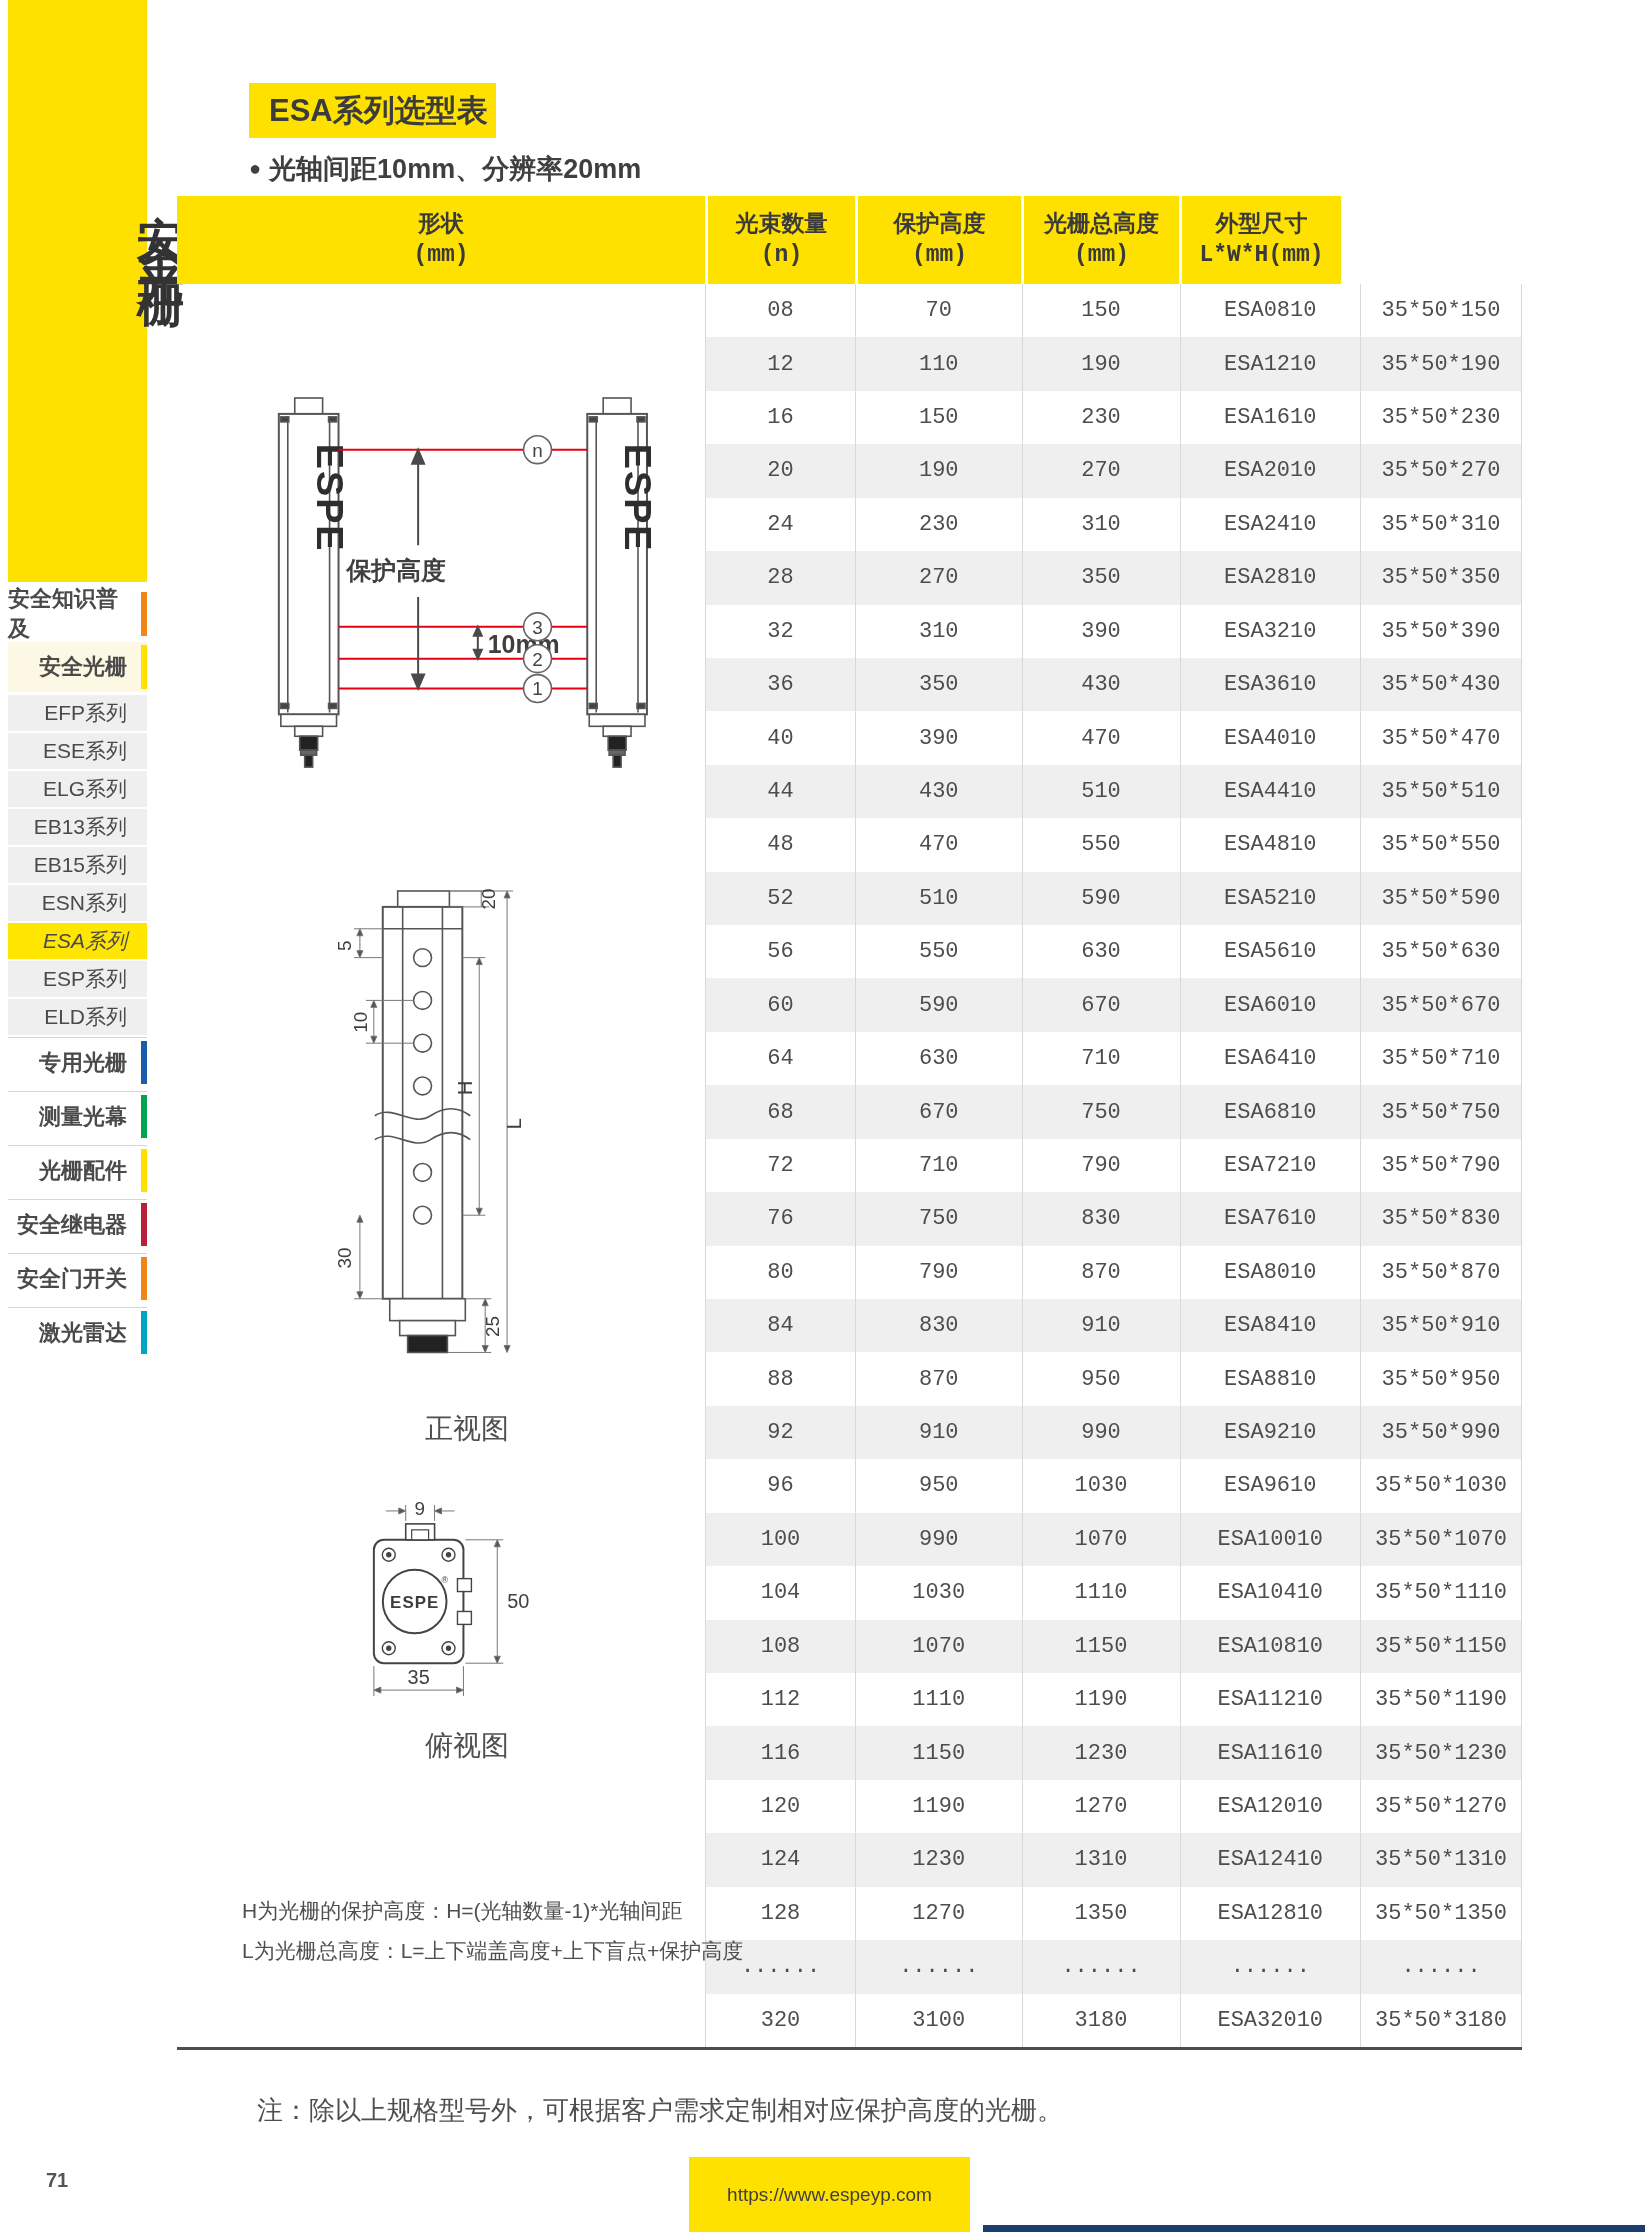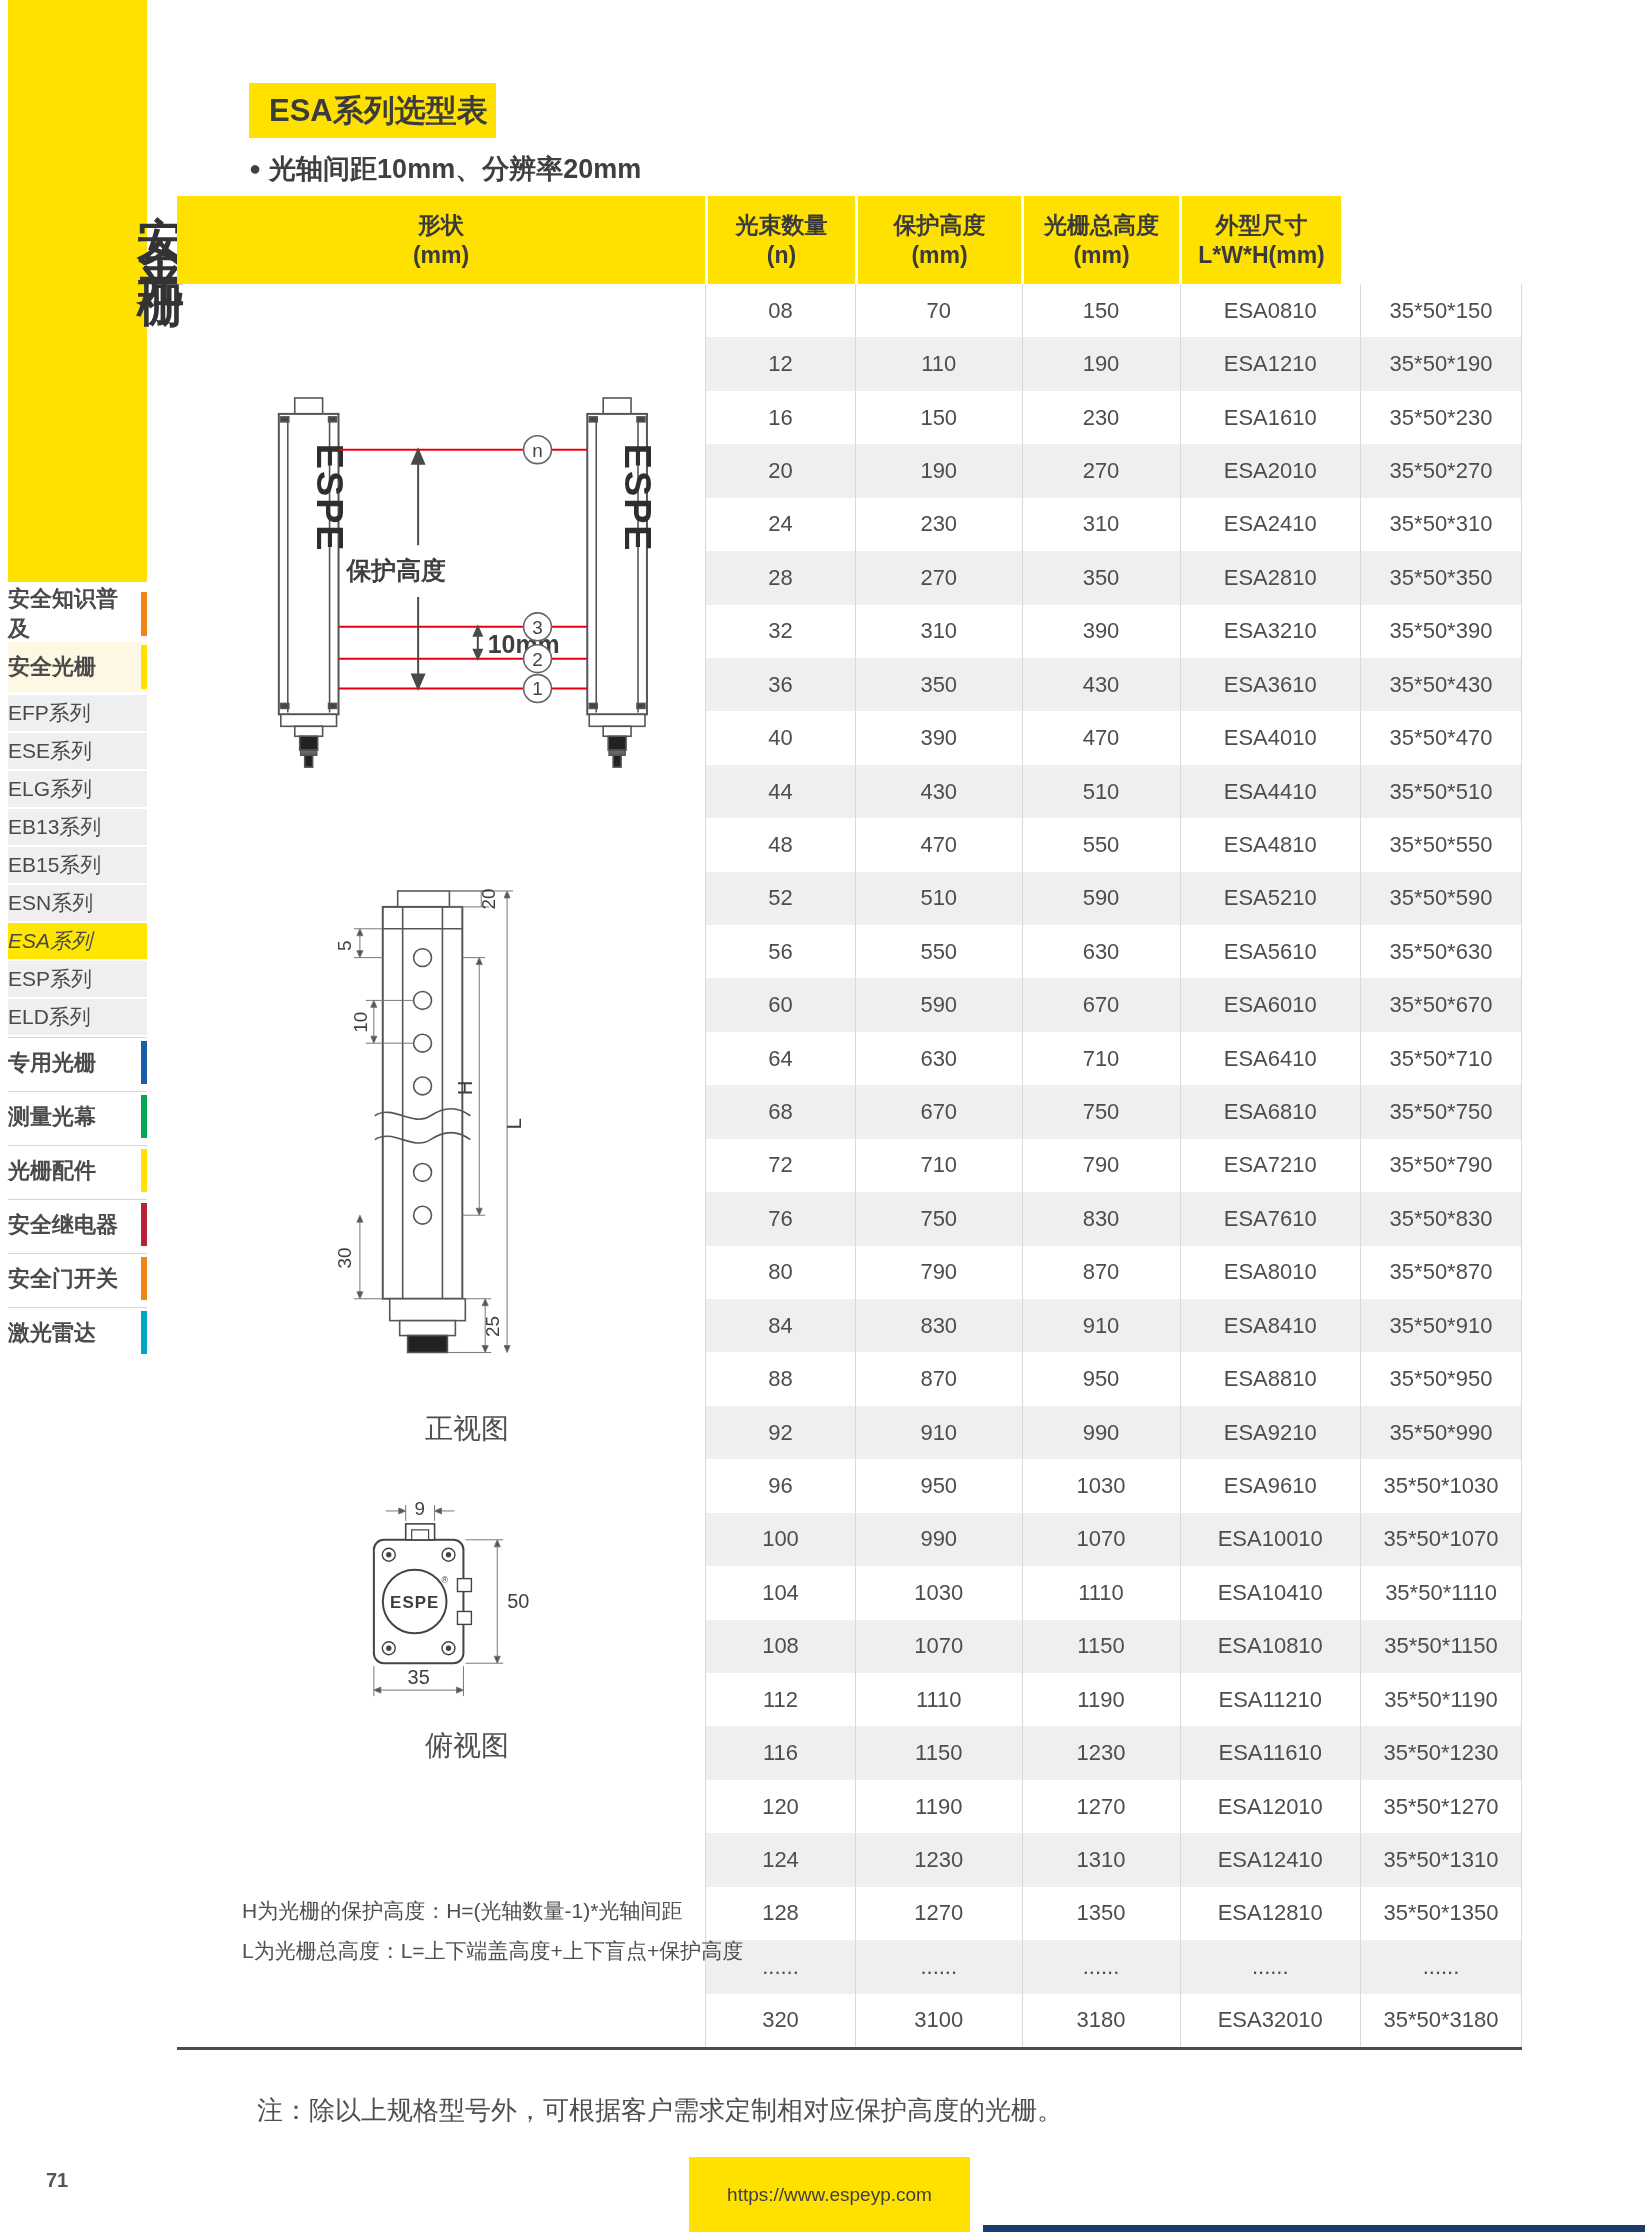--- a/index.html
+++ b/index.html
@@ -4,36 +4,36 @@
 <style>
   html,body{margin:0;padding:0;background:#fff;}
   #page{position:relative;width:1646px;height:2233px;background:#fff;overflow:hidden;
         font-family:"Liberation Sans","DejaVu Sans",sans-serif;color:#4d4d4d;}
   
   .side-yellow{position:absolute;left:8px;top:0;width:139px;height:582px;background:#ffe100;}
   .side-title{position:absolute;left:0;top:177px;width:139px;text-align:center;
               writing-mode:vertical-rl;text-orientation:upright;margin:0 auto;
               font-size:47px;font-weight:bold;color:#333;letter-spacing:22px;left:46px;}
   .side-menu{position:absolute;left:8px;top:589px;width:139px;}
-  .menu-item{position:relative;display:flex;align-items:center;
+  .menu-item{position:relative;display:flex;align-items:center;justify-content:flex-end;
              padding-right:20px;color:#4a4a4a;box-sizing:border-box;}
   .menu-item.top{height:50px;margin-bottom:3px;font-weight:bold;font-size:22px;background:#fff;}
   .menu-item.sub{height:36px;margin-bottom:2px;background:#efefef;font-size:21px;}
   .menu-item.sub.active{background:#ffe600;font-style:italic;}
   .menu-item.cat{height:50px;margin-bottom:4px;font-weight:bold;font-size:22px;background:#fff;
                  border-top:1px solid #d5d5d5;}
   .marker{position:absolute;right:0;top:3px;bottom:3px;width:6px;}
   
   .title-box{position:absolute;left:249px;top:83px;width:247px;height:55px;background:#ffe100;
              font-size:31px;font-weight:bold;color:#3c3c3c;line-height:55px;padding-left:20px;
              box-sizing:border-box;}
   .bullet-line{position:absolute;left:249px;top:151px;font-size:27px;font-weight:bold;color:#3f3f3f;}
   .bullet-dot{font-size:20px;vertical-align:3px;margin-right:8px;}
   
-  .tableWrap{position:absolute;left:177px;top:196px;width:1345px;}
+  .tableWrap{position:absolute;left:177px;top:196px;width:1345px;font-family:Liberation Mono, monospace;}
   .thead{display:flex;height:88px;}
   .th{background:#ffe100;color:#3a3a3a;font-weight:bold;font-size:23px;line-height:30px;
       display:flex;flex-direction:column;justify-content:center;align-items:center;
       box-sizing:border-box;}
   .th + .th{border-left:3px solid #fff;}
   .c0{width:528px;} .c1{width:150px;} .c2{width:166px;} .c3{width:158px;} .c4{width:180px;} .c5{width:162px;}
   .tbody{display:flex;flex-direction:column;height:1766px;width:1345px;border-bottom:3px solid #4d4d4d;box-sizing:border-box;}
   .tr{flex:1;display:flex;margin-left:528px;justify-content:space-between;}
   .tr.alt{background:#efefef;}
   .td{box-sizing:border-box;border-left:1px solid #d9d9d9;display:flex;align-items:center;

